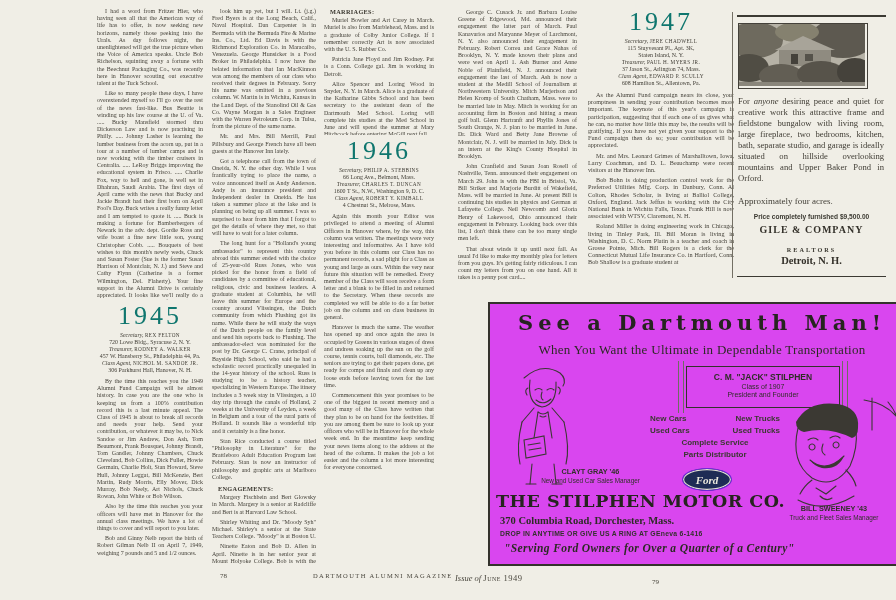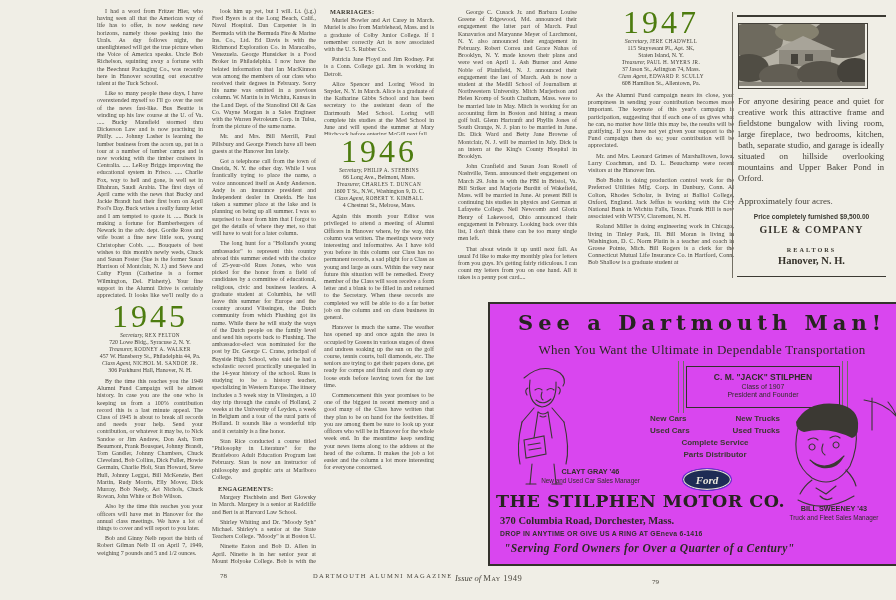--- a/index.html
+++ b/index.html
@@ -8,21 +8,21 @@
     width:896px;height:600px;position:relative;overflow:hidden;
     background:#f0eee6;
     font-family:"Liberation Serif",serif;
     color:#45423a;
   }
   .page{position:absolute;inset:0;}
   
   .col{position:absolute;font-size:6px;line-height:7.2px;text-align:justify;overflow:hidden;}
   .col p{margin:0 0 3px 0;text-indent:8px;}
   .seg{overflow:hidden;}
-  .year{font-size:32px;line-height:28px;font-weight:400;letter-spacing:3px;text-align:center;color:#4d7c0f;margin:2px 0 2px 0;}
+  .year{font-size:26px;line-height:28px;font-weight:400;letter-spacing:3px;text-align:center;color:#0f766e;margin:2px 0 2px 0;}
   .officers{text-align:center;font-size:5.9px;line-height:7px;margin-bottom:4px;color:#403d35;}
   .officers .offline{white-space:nowrap;}
   .officers .role{font-style:italic;}
   .officers .oname{font-size:5.2px;letter-spacing:.4px;}
   .officers .addr{}
   .subhead{font-weight:bold;font-size:6.3px;letter-spacing:.3px;margin:4px 0 2px 0;text-align:left;text-indent:6px;color:#3a372f;}
   
   .footer{position:absolute;color:#4a473e;}
   #pg78{left:220px;top:572px;font-size:7px;}
   #mag{left:313px;top:572px;font-size:6.5px;letter-spacing:1.4px;font-variant:small-caps;}
@@ -31,21 +31,21 @@
   #issue .sc{font-variant:small-caps;letter-spacing:.5px;}
   #pg79{left:652px;top:578px;font-size:7px;}
   
   #gile{position:absolute;left:737px;top:10px;width:149px;height:272px;}
   #gile-vrule{position:absolute;left:732px;top:12px;width:1px;height:266px;background:#736f64;}
   .g-rule-top{position:absolute;left:0;right:0;top:5px;border-top:2px solid #3c3a33;}
   .g-rule-bot{position:absolute;left:0;right:0;top:266px;border-top:1px solid #3c3a33;}
   .g-photo{position:absolute;left:1px;top:13px;width:128px;height:64px;border:1px solid #44413a;}
   .g-body{position:absolute;left:1px;top:86px;width:146px;height:98px;overflow:hidden;
           font-size:8.6px;line-height:11px;text-align:justify;color:#403d35;}
-  .g-body .it{}
+  .g-body .it{font-style:italic;}
   .g-acres{position:absolute;left:1px;top:186px;font-size:9px;color:#403d35;}
   .g-price{position:absolute;left:0;top:203px;width:149px;text-align:center;font-family:"Liberation Sans",sans-serif;font-size:6.6px;font-weight:bold;color:#3b3931;}
   .g-co{position:absolute;left:0;top:214px;width:149px;text-align:center;font-size:10px;font-weight:bold;letter-spacing:1px;color:#34312a;}
   .g-realtors{position:absolute;left:0;top:236px;width:149px;text-align:center;font-size:6.2px;font-weight:bold;letter-spacing:2px;color:#3b3931;}
   .g-city{position:absolute;left:0;top:245px;width:149px;text-align:center;font-size:10.5px;font-weight:bold;color:#34312a;}
   
   #stilphen{position:absolute;left:460px;top:302px;width:424px;height:260px;border:2px solid #34322c;background:#d946ef;margin-left:28px;}
   .s-head{position:absolute;left:0;top:6px;width:100%;text-align:center;
           font-family:"DejaVu Serif",serif;font-weight:bold;font-size:21px;letter-spacing:5px;color:#26241f;}
   .s-tag{position:absolute;left:0;top:38px;width:100%;text-align:center;
@@ -195,21 +195,21 @@
         <ellipse cx="82" cy="50" rx="24" ry="13" fill="#57534a"></ellipse>
         <ellipse cx="116" cy="48" rx="18" ry="14" fill="#45423b"></ellipse>
         <rect x="0" y="58" width="126" height="4" fill="#8a867b"></rect>
       </svg>
     </div>
     <div class="g-body"><span>For </span><span class="it">anyone</span><span> desiring peace and quiet for creative work this attractive frame and fieldstone bungalow with living room, large fireplace, two bedrooms, kitchen, bath, separate studio, and garage is ideally situated on hillside overlooking mountains and Upper Baker Pond in Orford.</span></div>
     <div class="g-acres">Approximately four acres.</div>
     <div class="g-price">Price completely furnished $9,500.00</div>
     <div class="g-co">GILE &amp; COMPANY</div>
     <div class="g-realtors">REALTORS</div>
-    <div class="g-city">Hanover, N. H.</div>
+    <div class="g-city">Detroit, N. H.</div>
     <div class="g-rule-bot"></div>
   </div>
 
   <div id="stilphen">
     <div class="s-head">See a Dartmouth Man!</div>
     <div class="s-tag">When You Want the Ultimate in Dependable Transportation</div>
 
     <div class="s-plaque">
       <div class="s-plq-name">C. M. "JACK" STILPHEN</div>
       <div class="s-plq-class">Class of 1907</div>
@@ -276,15 +276,15 @@
       <div class="s-pname">BILL SWEENEY '43</div>
       <div class="s-ptitle">Truck and Fleet Sales Manager</div>
     </div>
 
     <div class="s-co">THE STILPHEN MOTOR CO.</div>
     <div class="s-addr">370 Columbia Road, Dorchester, Mass.</div>
     <div class="s-phone">DROP IN ANYTIME OR GIVE US A RING AT GEneva 6-1416</div>
     <div class="s-slogan">"Serving Ford Owners for Over a Quarter of a Century"</div>
   </div>
 
-  <div class="footer" id="issue"><span class="it">Issue of</span> <span class="sc">May 1949</span></div>
+  <div class="footer" id="issue"><span class="it">Issue of</span> <span class="sc">June 1949</span></div>
   <div class="footer" id="pg79">79</div>
 </div>
 
 </body></html>

